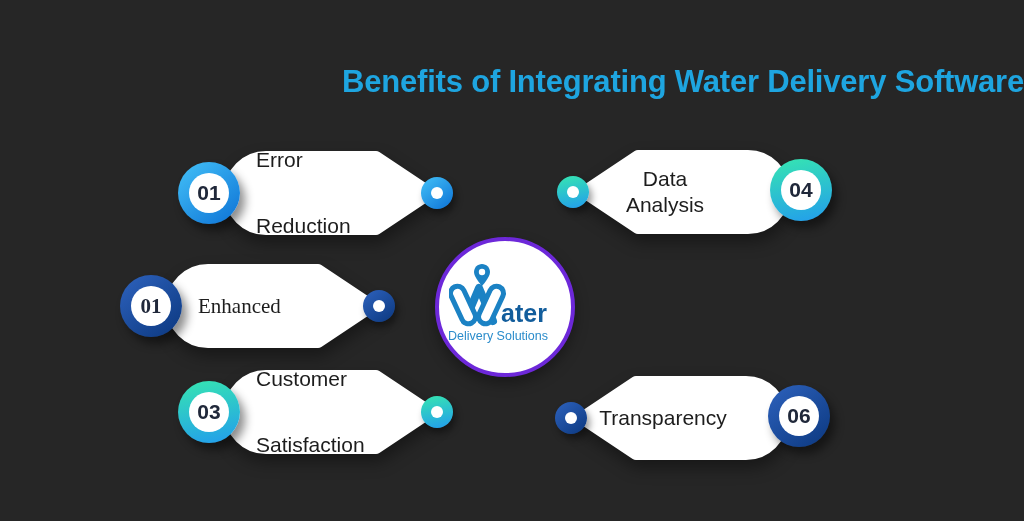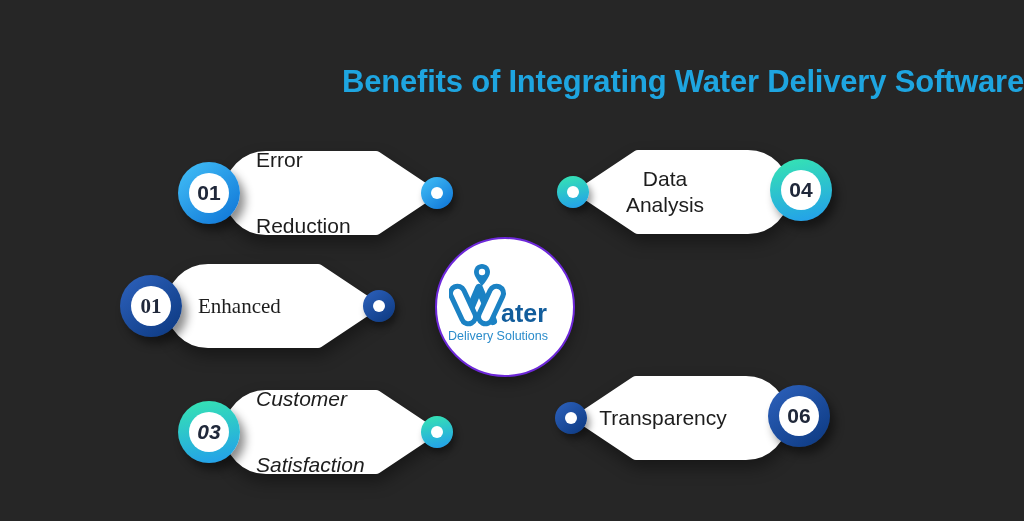--- a/index.html
+++ b/index.html
@@ -55,29 +55,29 @@
   .benefit.right .donut{left:-23px;top:24px;}
   .donut-hole{width:12px;height:12px;border-radius:50%;background:#ffffff;}
 
   .theme-blue .badge,.theme-blue .donut{background:linear-gradient(140deg,#3fbbf5 8%,#1178d8 92%);}
   .theme-navy .badge,.theme-navy .donut{background:linear-gradient(140deg,#2c60ba 5%,#0d3a82 95%);}
   .theme-teal .badge,.theme-teal .donut{background:linear-gradient(168deg,#35e2b4 5%,#23a0ea 95%);}
 
   
   #b1{left:226px;top:153px;}
   #b2{left:168px;top:266px;font-family:Liberation Serif, serif;}
-  #b3{left:226px;top:392px;font-style:italic;}
+  #b3{left:226px;top:372px;}
   #b4{left:580px;top:152px;}
   #b5{left:634px;top:266px;}
   #b6{left:578px;top:378px;}
 
   
   .center-circle{
     position:absolute;left:435px;top:237px;width:140px;height:140px;
-    background:#ffffff;border:2px solid #6d28d9;border-radius:50%;
+    background:#ffffff;border:4px solid #6d28d9;border-radius:50%;
     box-sizing:border-box;display:flex;align-items:center;justify-content:center;
     box-shadow:0 6px 14px rgba(0,0,0,0.35);z-index:4;
   }
   .logo-svg{display:block;}
 </style>
 </head>
 <body>
 
 <div class="stage">
 

